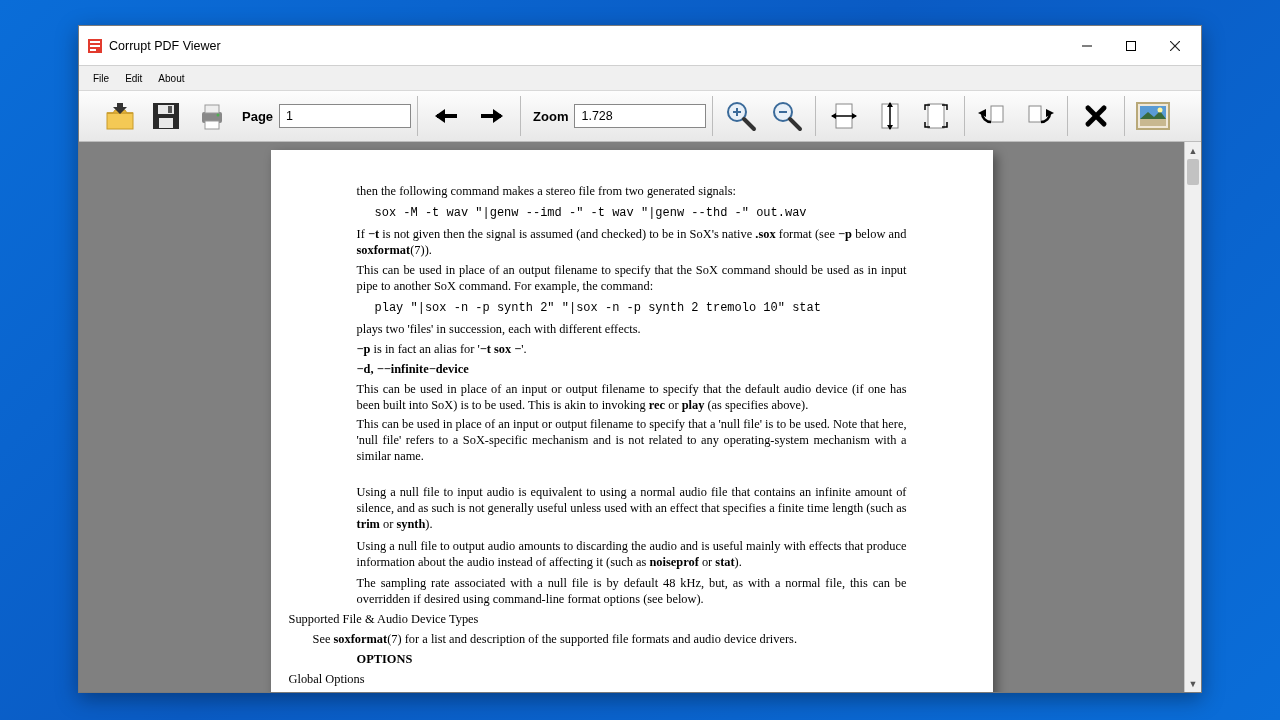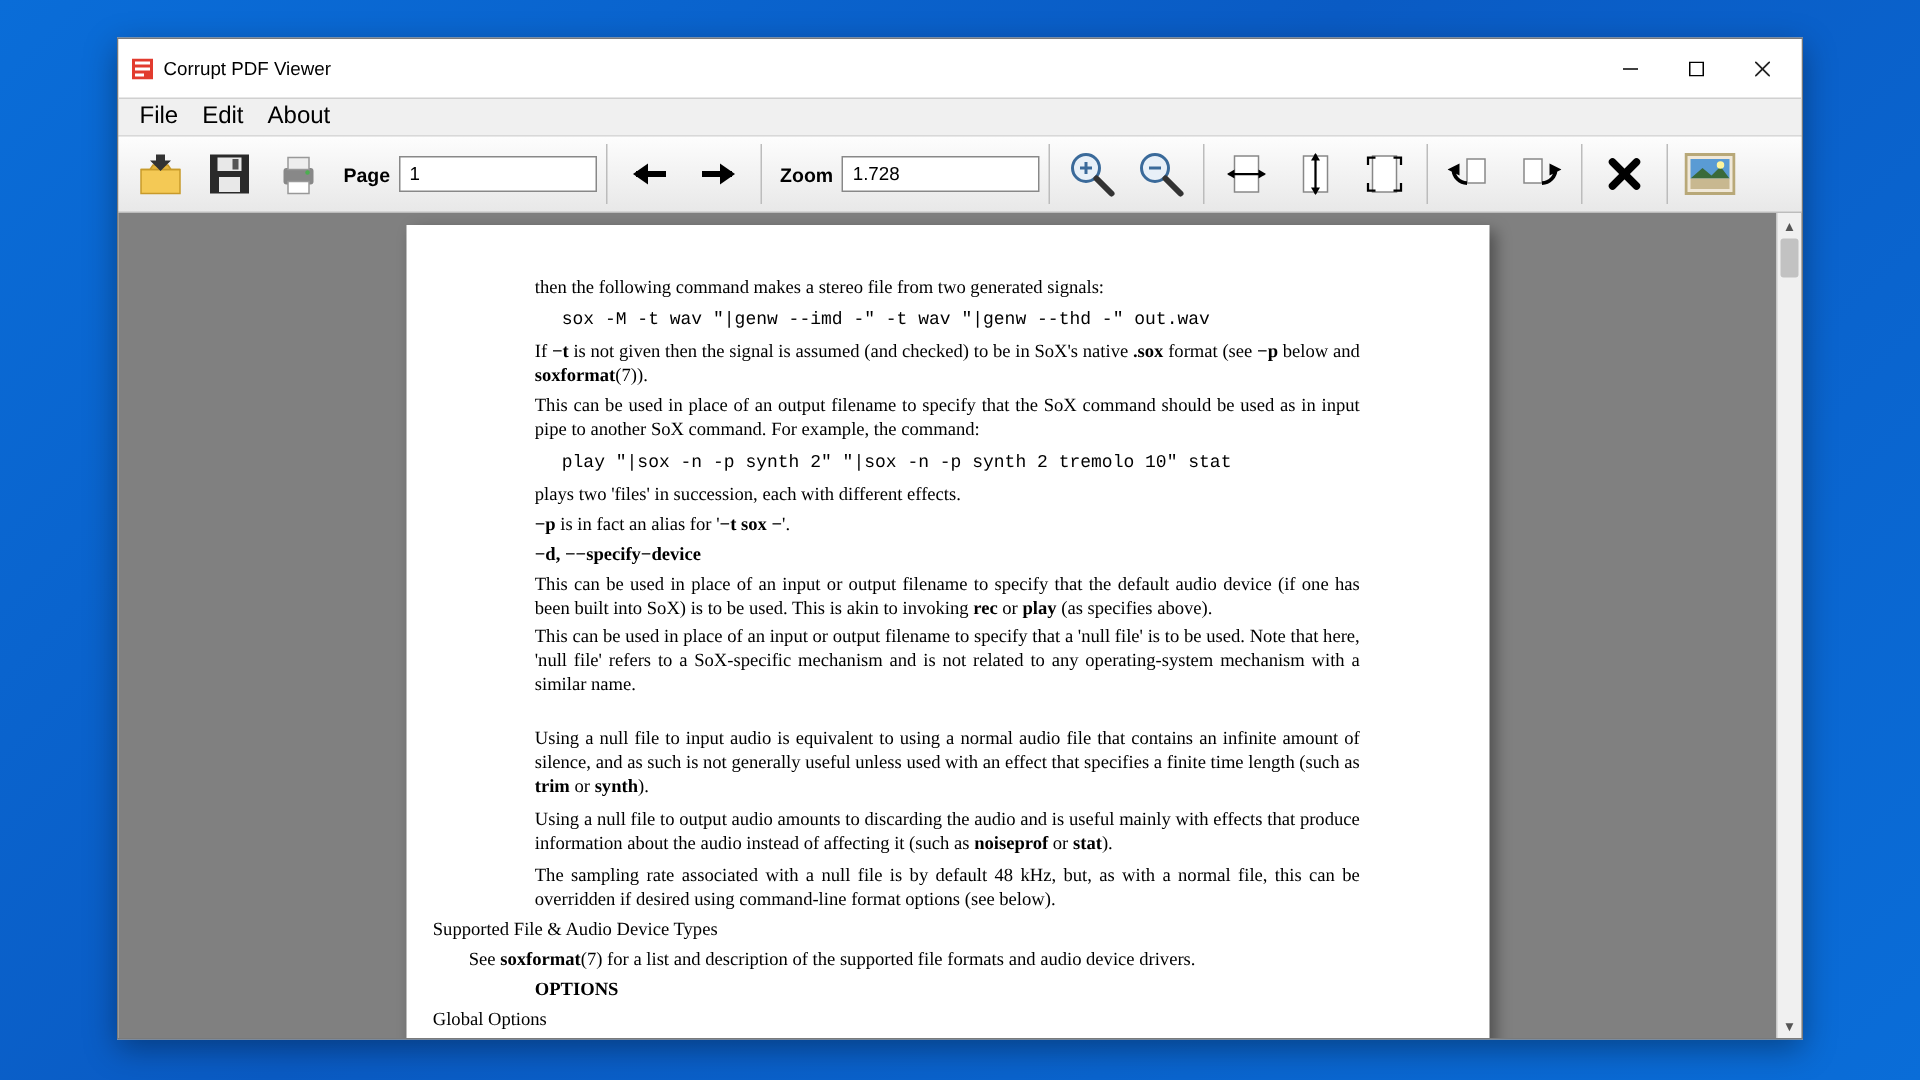--- a/index.html
+++ b/index.html
@@ -5,22 +5,22 @@
   * { box-sizing: border-box; }
   html, body { margin: 0; padding: 0; height: 100%; font-family: "Segoe UI", Tahoma, sans-serif; font-size: 12px; overflow: hidden; }
   .desktop { width: 1280px; height: 720px; background: linear-gradient(135deg, #0a6dd8 0%, #0a5bc4 45%, #0a6dd8 100%); position: relative; }
   .window { position: absolute; top: 25px; left: 78px; width: 1124px; height: 668px; background: #f0f0f0; border: 1px solid #7a7a7a; box-shadow: 0 6px 20px rgba(0,0,0,0.35); display: flex; flex-direction: column; }
   .titlebar { height: 40px; background: #fff; display: flex; align-items: center; padding: 0 4px 0 8px; border-bottom: 1px solid #d0d0d0; }
   .titlebar .app-icon { width: 16px; height: 16px; margin-right: 6px; display:flex; align-items:center; justify-content:center;}
   .titlebar .title { font-size: 12.5px; color: #000; }
   .titlebar .spacer { flex: 1; }
   .winbtn { width: 44px; height: 28px; display: flex; align-items: center; justify-content: center; color: #222; }
   .menubar { height: 24px; background: #f0f0f0; display: flex; align-items: center; padding: 0 6px; }
-  .menuitem { padding: 3px 8px; font-size: 16px; }
-  .toolbar { height: 52px; background: linear-gradient(#fdfdfd, #e8e8e8); border-top: 1px solid #d8d8d8; border-bottom: 1px solid #bcbcbc; display: flex; align-items: center; padding: 0 6px; gap: 2px; }
+  .menuitem { padding: 3px 8px; font-size: 10px; }
+  .toolbar { height: 52px; background: linear-gradient(#fdfdfd, #e8e8e8); border-top: 1px solid #d8d8d8; border-bottom: 1px solid #bcbcbc; display: flex; align-items: center; padding: 0 19px; gap: 2px; }
   .tbtn { width: 44px; height: 44px; display: flex; align-items: center; justify-content: center; border-radius: 2px; }
   .tsep { width: 1px; height: 40px; background: #bcbcbc; margin: 0 4px; }
   .tlabel { font-size: 13px; font-weight: 600; margin: 0 4px 0 6px; }
   .tinput { height: 24px; border: 1px solid #888; background: #fff; padding: 0 6px; font-size: 12.5px; }
   .viewport { flex: 1; background: #808080; display: flex; overflow: hidden; position: relative; }
   .scroll-v { width: 17px; background: #f0f0f0; border-left: 1px solid #c8c8c8; display: flex; flex-direction: column; align-items: center; }
   .scroll-v .arr { height: 17px; width: 100%; display:flex; align-items:center; justify-content:center; font-size:9px; color:#555;}
   .scroll-v .track { flex: 1; width: 100%; position: relative; }
   .scroll-v .thumb { position: absolute; top: 0; left: 2px; right: 2px; height: 26px; background: #c2c2c2; border-radius: 2px; }
   .page-area { flex: 1; display: flex; justify-content: center; overflow: hidden; padding-top: 8px; }
@@ -198,21 +198,21 @@
         <div class="page">
           <p>then the following command makes a stereo file from two generated signals:</p>
           <div class="code">sox -M -t wav "|genw --imd -" -t wav "|genw --thd -" out.wav</div>
           <p><span>If </span><b>−t</b><span> is not given then the signal is assumed (and checked) to be in SoX's native </span><b>.sox</b><span> format (see </span><b>−p</b><span> below and </span><b>soxformat</b><span>(7)).</span></p>
 
           <p class="opt-body">This can be used in place of an output filename to specify that the SoX command should be used as in input pipe to another SoX command.  For example, the command:</p>
           <div class="code">play "|sox -n -p synth 2" "|sox -n -p synth 2 tremolo 10" stat</div>
           <p class="opt-body">plays two 'files' in succession, each with different effects.</p>
           <p class="opt-body"><b>−p</b><span> is in fact an alias for '</span><b>−t sox −</b><span>'.</span></p>
 
-          <p class="opt-head"><b>−d, −−specify−device</b></p>
+          <p class="opt-head"><b>−d, −−infinite−device</b></p>
           <p class="opt-body"><span>This can be used in place of an input or output filename to specify that the default audio device (if one has been built into SoX) is to be used.  This is akin to invoking </span><b>rec</b><span> or </span><b>play</b><span> (as specifies above).</span></p>
 
           <p class="opt-body">This can be used in place of an input or output filename to specify that a 'null file' is to be used. Note that here, 'null file' refers to a SoX-specific mechanism and is not related to any operating-system mechanism with a similar name.</p>
           <p class="opt-body" style="margin-top:20px"><span>Using a null file to input audio is equivalent to using a normal audio file that contains an infinite amount of silence, and as such is not generally useful unless used with an effect that specifies a finite time length (such as </span><b>trim</b><span> or </span><b>synth</b><span>).</span></p>
           <p class="opt-body" style="margin-top:6px"><span>Using a null file to output audio amounts to discarding the audio and is useful mainly with effects that produce information about the audio instead of affecting it (such as </span><b>noiseprof</b><span> or </span><b>stat</b><span>).</span></p>
           <p class="opt-body" style="margin-top:6px">The sampling rate associated with a null file is by default 48 kHz, but, as with a normal file, this can be overridden if desired using command-line format options (see below).</p>
 
           <p class="sub-head" style="margin-left:-68px">Supported File &amp; Audio Device Types</p>
           <p style="margin-left:-44px"><span>See </span><b>soxformat</b><span>(7) for a list and description of the supported file formats and audio device drivers.</span></p>
 

